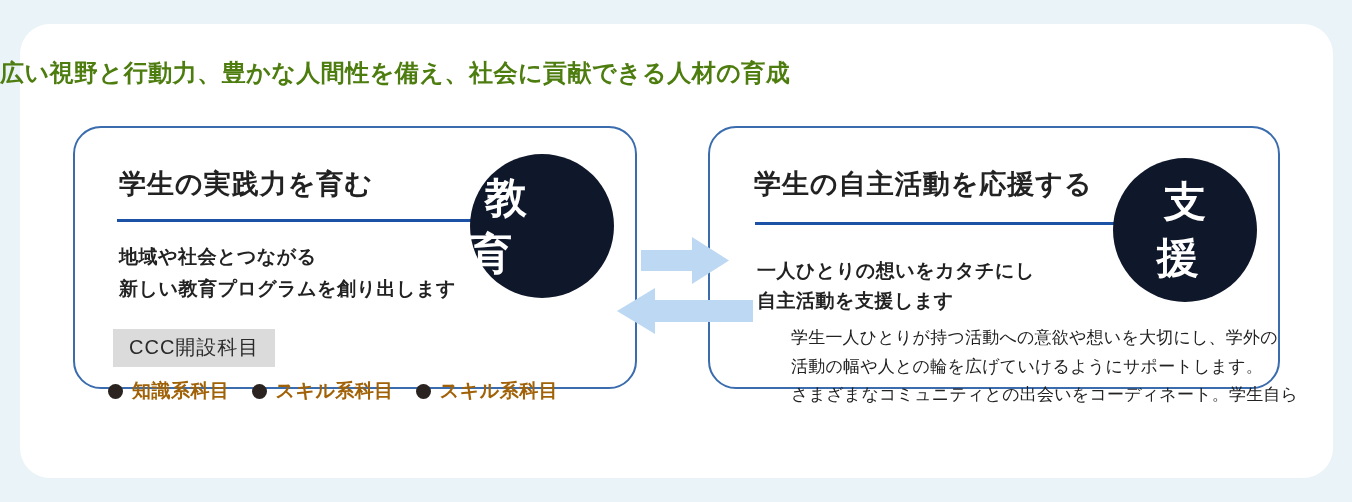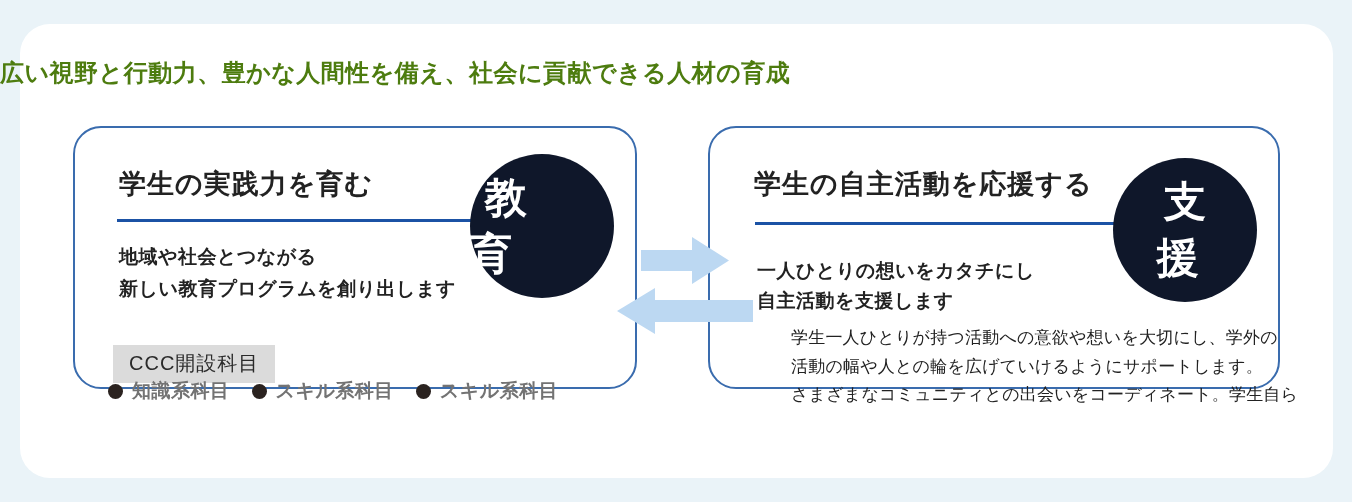--- a/index.html
+++ b/index.html
@@ -85,21 +85,21 @@
     font-weight: 700;
     color: #222222;
     line-height: 32px;
     letter-spacing: 0.5px;
     white-space: nowrap;
   }
   .pillar-box.right .lead { left: 47px; top: 128px; line-height: 30px; }
 
   .tag {
     position: absolute;
-    left: 38px; top: 217px;
+    left: 38px; top: 201px;
     background: #dbdbdb;
     color: #2a2a2a;
     font-size: 20px;
     letter-spacing: 1px;
     padding: 5px 16px 6px 16px;
     white-space: nowrap;
   }
 
   .course-row {
     position: absolute;
@@ -113,21 +113,21 @@
   .bullet-dot {
     width: 15px; height: 15px;
     border-radius: 50%;
     background: #2b2320;
     margin-right: 9px;
     flex: 0 0 auto;
   }
   .course-label {
     font-size: 19px;
     font-weight: 600;
-    color: #737373;
+    color: #a16207;
     letter-spacing: 0.5px;
   }
 
   .description {
     position: absolute;
     left: 33px; top: 196px;
     font-size: 17px;
     font-weight: 400;
     color: #222222;
     line-height: 28.5px;

